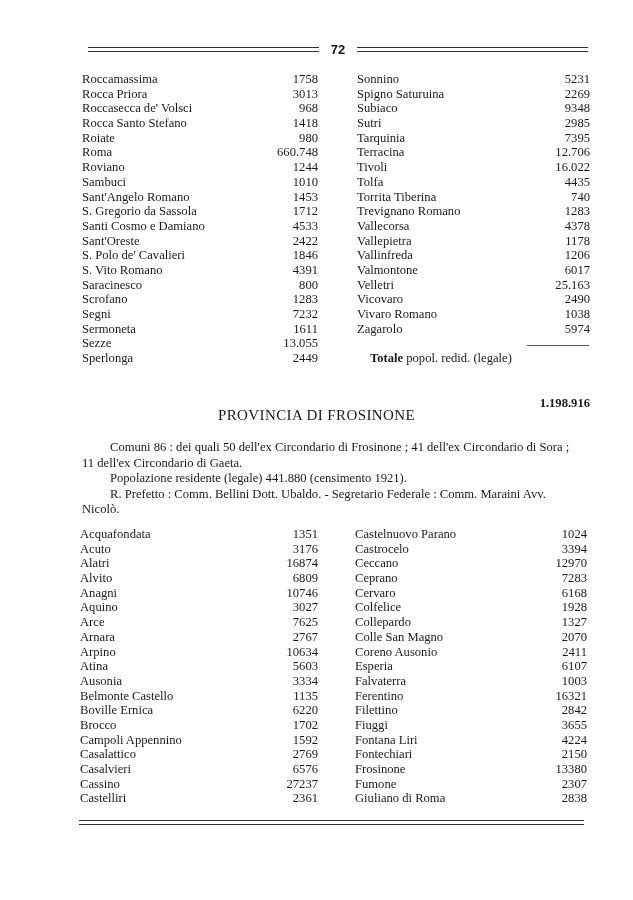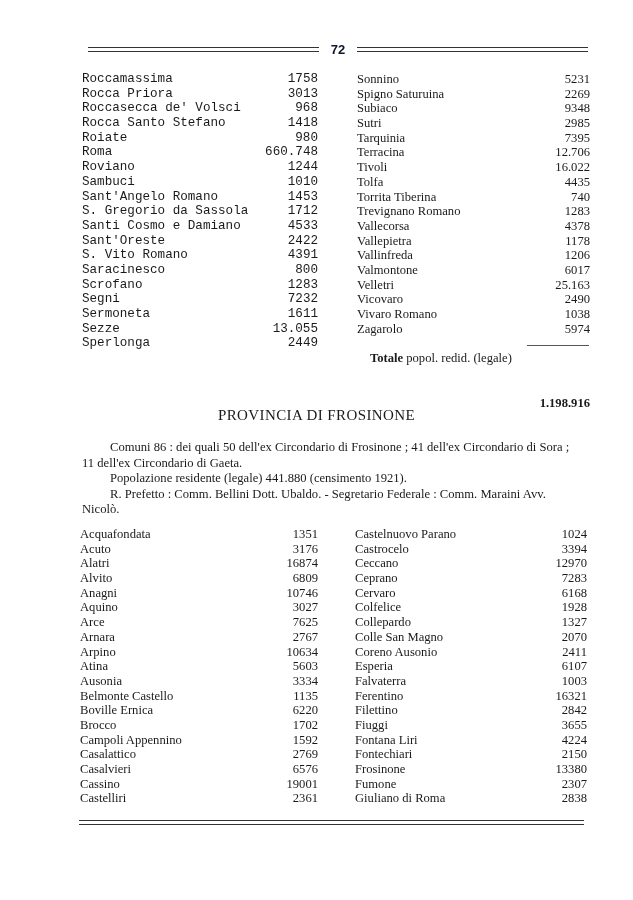--- a/index.html
+++ b/index.html
@@ -18,21 +18,21 @@
   .page-number {
     padding: 0 12px; font-size: 13px; font-weight: bold; color: #0f172a;
     font-family: "Liberation Sans", "DejaVu Sans", sans-serif;
   }
   .col {
     position: absolute; font-size: 12.6px; line-height: 14.7px;
   }
   .row { display: flex; justify-content: space-between; height: 14.7px; white-space: nowrap; }
   .row .name { }
   .row .val { text-align: right; }
-  #col-a1 { left: 82px; top: 72px; width: 236px; font-family: Liberation Mono, monospace; }
+  #col-a1 { left: 82px; top: 72px; width: 236px; }
   #col-a2 { left: 357px; top: 72px; width: 233px; }
   #col-b1 { left: 80px; top: 527px; width: 238px; }
   #col-b2 { left: 355px; top: 527px; width: 232px; }
   .total-rule {
     position: absolute; left: 527px; top: 345px; width: 62px; height: 1px; background: #555;
   }
   .total-line {
     position: absolute; left: 370px; top: 351px; width: 220px;
     display: flex; justify-content: space-between; font-size: 12.6px; white-space: nowrap;
   }
@@ -101,20 +101,24 @@
       <span class="name">S. Gregorio da Sassola</span>
       <span class="val">1712</span>
     </div>
     <div class="row">
       <span class="name">Santi Cosmo e Damiano</span>
       <span class="val">4533</span>
     </div>
     <div class="row">
       <span class="name">Sant'Oreste</span>
       <span class="val">2422</span>
+    </div>
+    <div class="row">
+      <span class="name">S. Polo de' Cavalieri</span>
+      <span class="val">1846</span>
     </div>
     <div class="row">
       <span class="name">S. Vito Romano</span>
       <span class="val">4391</span>
     </div>
     <div class="row">
       <span class="name">Saracinesco</span>
       <span class="val">800</span>
     </div>
     <div class="row">
@@ -293,21 +297,21 @@
     <div class="row">
       <span class="name">Casalattico</span>
       <span class="val">2769</span>
     </div>
     <div class="row">
       <span class="name">Casalvieri</span>
       <span class="val">6576</span>
     </div>
     <div class="row">
       <span class="name">Cassino</span>
-      <span class="val">19001</span>
+      <span class="val">27237</span>
     </div>
     <div class="row">
       <span class="name">Castelliri</span>
       <span class="val">2361</span>
     </div>
   </div>
 <div class="col" id="col-b2">
     <div class="row">
       <span class="name">Castelnuovo Parano</span>
       <span class="val">1024</span>

